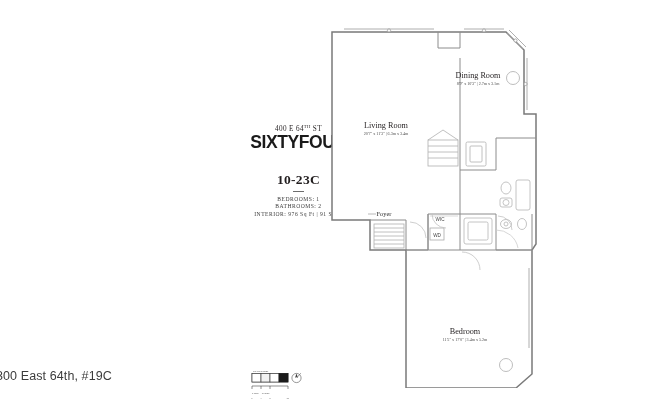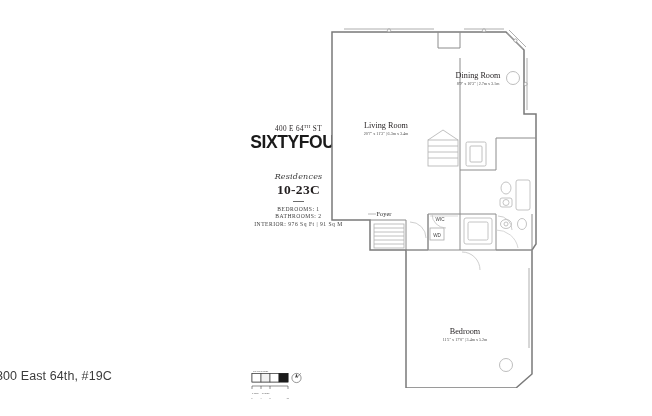--- a/index.html
+++ b/index.html
@@ -111,21 +111,20 @@
 </style>
 </head>
 <body>
 
 <div id="branding">
   <div id="brand-address"><span>400 E 64</span><sup>TH</sup><span> ST</span></div>
   <div id="brand-name">SIXTYFOUR</div>
 </div>
 
 <div id="residence-block">
-  <div id="residences-script">Residences</div>
   <div id="residence-number">10-23C</div>
   <div id="rule-dash"></div>
   <div class="spec-line">BEDROOMS: 1</div>
   <div class="spec-line">BATHROOMS: 2</div>
   <div class="spec-line">INTERIOR: 976 Sq Ft | 91 Sq M</div>
 </div>
 
 <div id="bottom-caption">300 East 64th, #19C</div>
 
 <svg id="scale-compass" viewBox="0 0 56 34">

